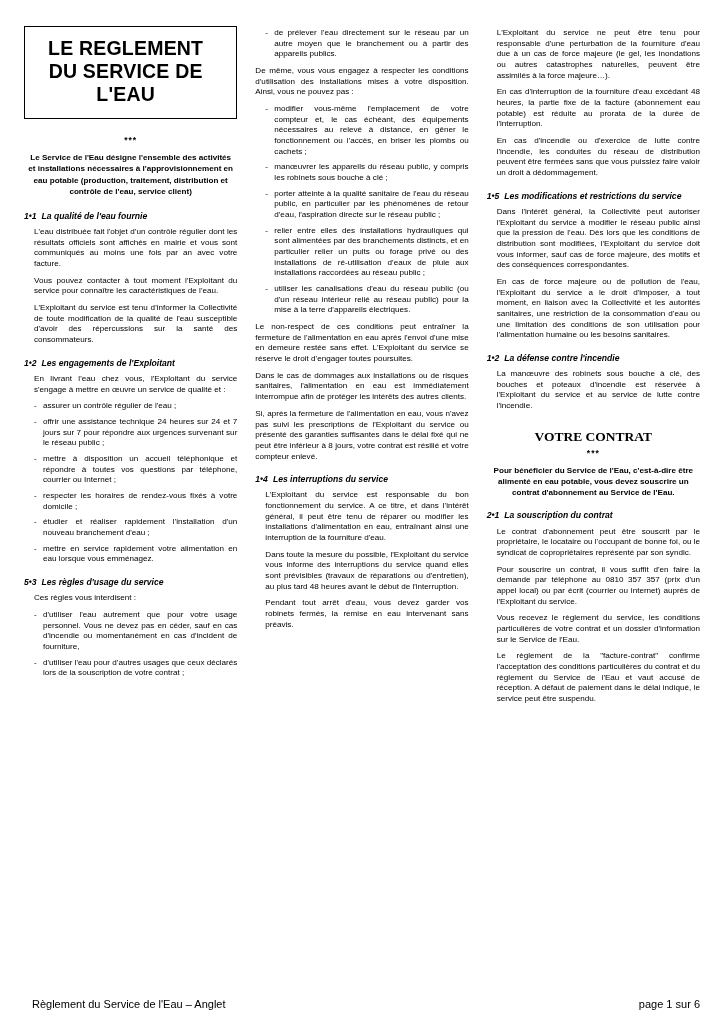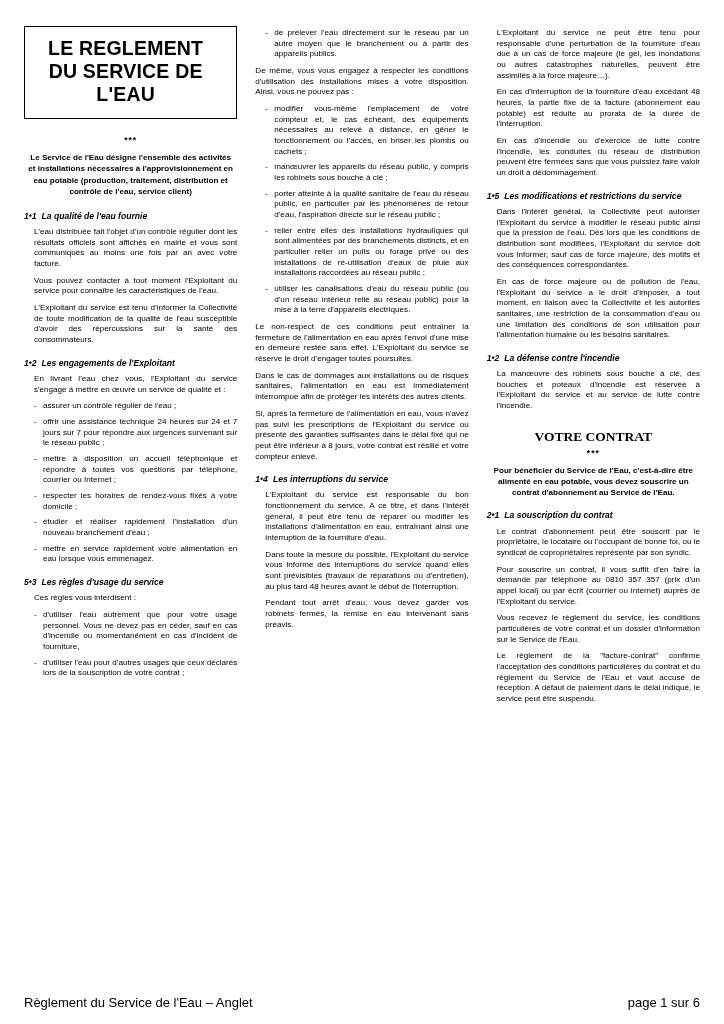--- a/index.html
+++ b/index.html
@@ -111,26 +111,26 @@
   }
   ul.dashes li::before {
     content: "-";
     position: absolute;
     left: 0;
     top: 0;
   }
 
   .footer {
     position: absolute;
-    left: 24px;
+    left: 32px;
     right: 24px;
     bottom: 14px;
     display: flex;
     justify-content: space-between;
-    font-size: 13px;
+    font-size: 11px;
     text-align: right;
   }
 </style>
 </head>
 <body>
 
 <div class="page">
   <div class="columns">
 
     <div class="col left">

